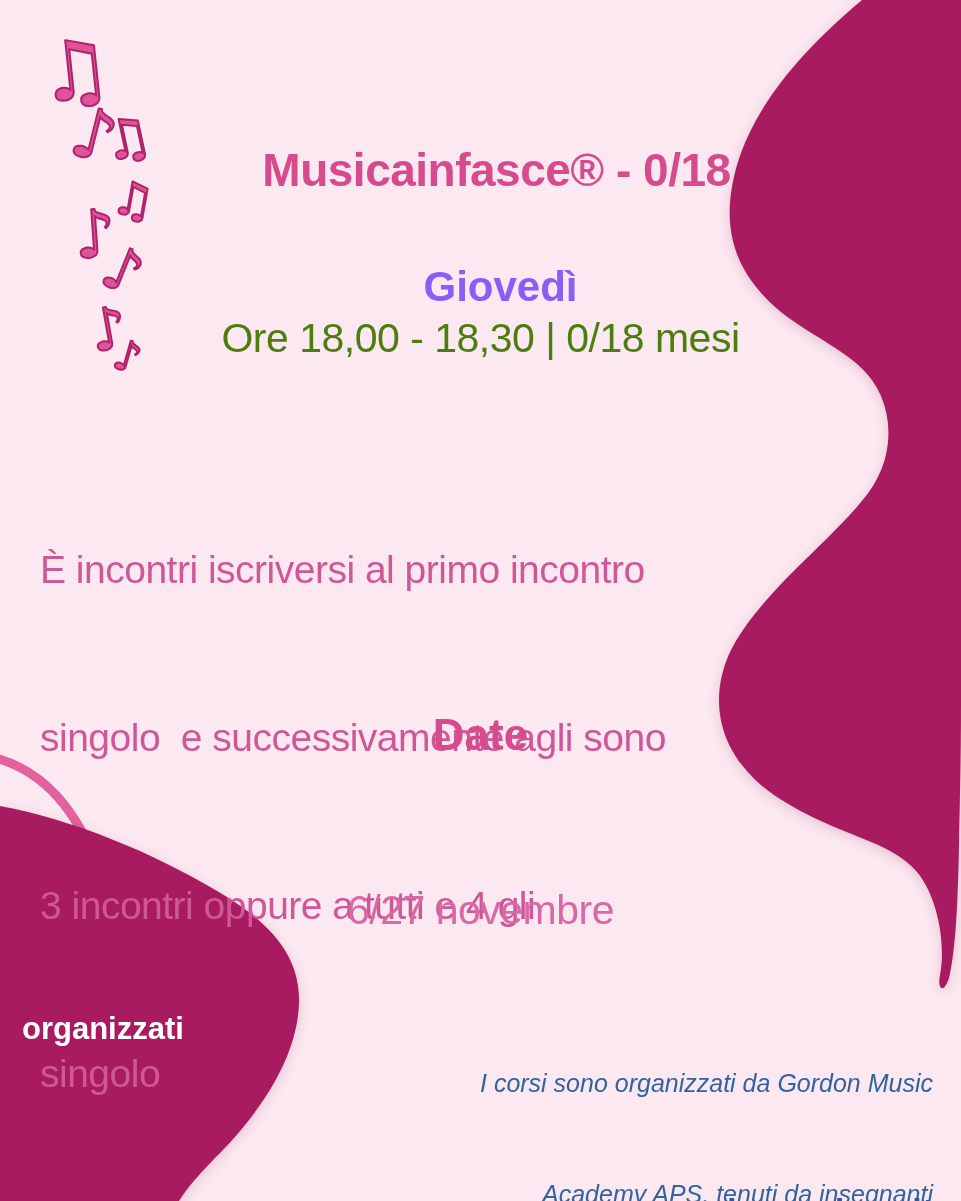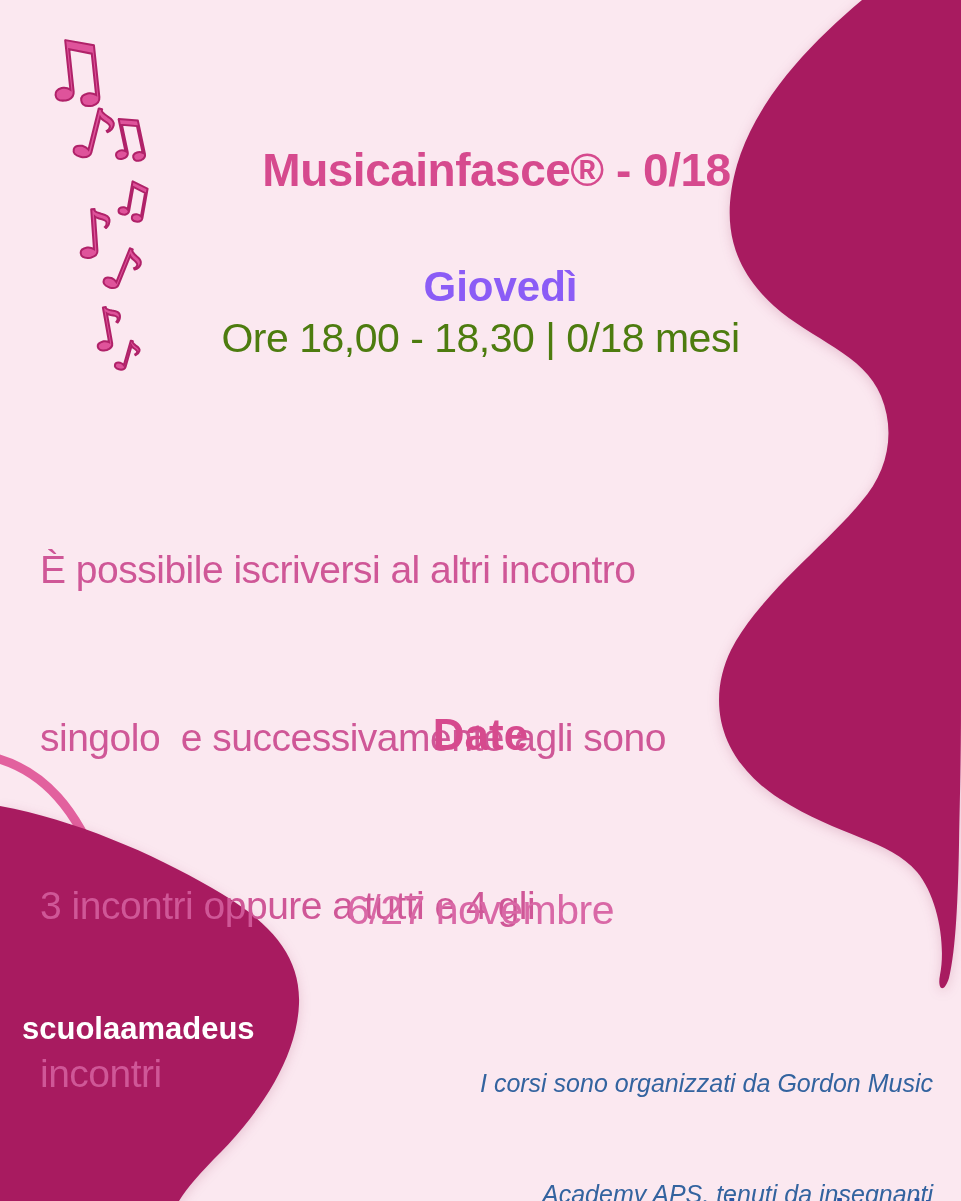--- a/index.html
+++ b/index.html
@@ -93,33 +93,33 @@
     <span class="note n7">♪</span>
     <span class="note n8">♪</span>
   </div>
 
   <div class="txt center title">Musicainfasce® - 0/18</div>
 
   <div class="txt center day">Giovedì</div>
   <div class="txt center time">Ore 18,00 - 18,30 | 0/18 mesi</div>
 
   <div class="txt desc">
-    <div>È possibile iscriversi al altri incontro</div>
+    <div>È incontri iscriversi al primo incontro</div>
     <div>singolo  e successivamente agli sono</div>
     <div>3 incontri oppure a tutti e 4 gli</div>
-    <div>incontri</div>
+    <div>singolo</div>
   </div>
 
   <div class="txt center dates-h">Date</div>
   <div class="txt center date-lines">
     <div>6/27 novembre</div>
   </div>
 
   <div class="txt contact">
-    <div>scuolaamadeus</div>
+    <div>organizzati</div>
     
     
   </div>
 
   <div class="txt org">
     <div>I corsi sono organizzati da Gordon Music</div>
     <div>Academy APS, tenuti da insegnanti</div>
     
   </div>
   <div class="txt links">

